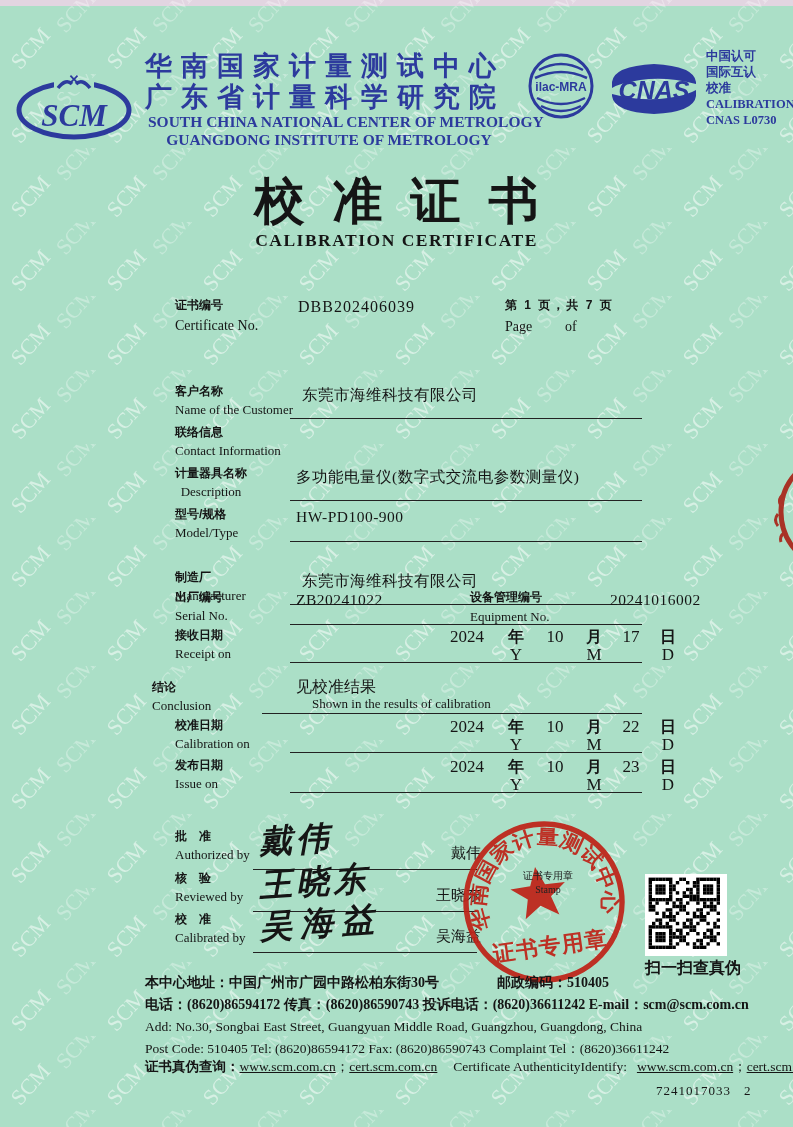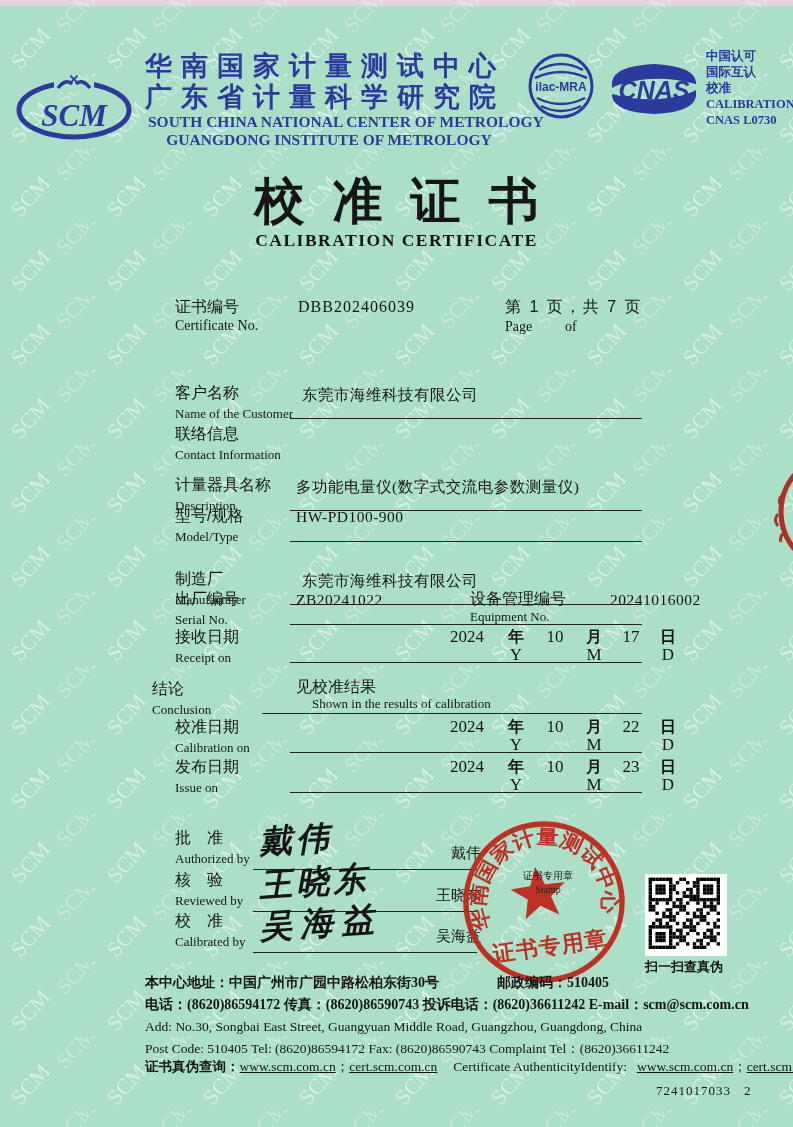--- a/index.html
+++ b/index.html
@@ -17,21 +17,21 @@
   .accr{font-size:12.5px;line-height:16px;font-weight:bold;white-space:nowrap;}
 
   
   .tcn{font-size:50px;font-weight:600;letter-spacing:28px;text-align:center;width:793px;}
   .tcn span{display:inline-block;padding-left:28px;}
   .ten{font-size:17.5px;font-weight:bold;letter-spacing:1.5px;text-align:center;width:793px;}
 
   
   .frow{position:absolute;left:0;width:793px;height:35px;}
   .flabel{position:absolute;left:175px;top:0;white-space:nowrap;}
-  .lcn{font-size:16px;font-weight:normal;font-family:"Liberation Sans","DejaVu Sans",sans-serif;}
+  .lcn{font-size:12px;font-weight:bold;font-family:"Liberation Sans","DejaVu Sans",sans-serif;}
   .len{font-size:13px;margin-top:2px;}
   .fline{position:absolute;left:290px;width:352px;top:0;height:35px;border-bottom:1.5px solid #222;}
   .fval{position:absolute;left:6px;top:2px;font-size:15.5px;white-space:nowrap;letter-spacing:.5px;}
 
   
   .dcol{display:inline-block;text-align:center;font-size:17px;}
   .w-year{width:64px}.w-cn{width:34px}.w-mon{width:44px}.w-day{width:40px}
   .dcn{font-family:"Liberation Sans","DejaVu Sans",sans-serif;font-weight:bold;font-size:16px;}
   .drow1{position:absolute;left:145px;top:0;white-space:nowrap;}
   .drow2{position:absolute;left:145px;top:18px;white-space:nowrap;font-size:14px;}
@@ -40,21 +40,21 @@
   .srow{position:absolute;left:0;width:687px;height:41px;}
   .sline{position:absolute;left:253px;width:224px;top:0;height:41px;border-bottom:1.5px solid #222;}
   .sig{position:absolute;left:6px;top:-10px;font-size:33px;font-style:italic;font-weight:bold;
        letter-spacing:4px;transform:rotate(-4deg);white-space:nowrap;}
   .sname{position:absolute;right:-4px;top:16px;font-size:15px;white-space:nowrap;}
 
   
   .stamp{position:absolute;left:460px;top:818px;width:168px;height:168px;transform:rotate(-8deg);opacity:.93;}
   .stampblk{position:absolute;font-size:10px;color:#222;text-align:center;}
   .qrbox{position:absolute;left:645px;top:874px;width:82px;height:82px;background:#fff;}
-  .qrcap{position:absolute;left:645px;top:958px;width:82px;text-align:left;font-size:13px;font-weight:bold;
+  .qrcap{position:absolute;left:645px;top:958px;width:82px;text-align:left;font-size:16px;font-weight:bold;
          font-family:"Liberation Sans","DejaVu Sans",sans-serif;white-space:nowrap;}
 
   
   .f14{font-size:14px;font-weight:bold;white-space:nowrap;}
   .f13{font-size:13.5px;white-space:nowrap;}
   .furl{text-decoration:underline;}
   .pageser{font-size:13px;letter-spacing:1px;}
 
   .edgestamp{position:absolute;right:0;top:462px;width:55px;height:108px;overflow:hidden;opacity:.9;}
 </style>
@@ -136,21 +136,21 @@
       </div>
   </div>
 
   <div class="frow" style="top:424px;">
     <div class="flabel">
         <div class="lcn">联络信息</div>
       <div class="len">Contact Information</div>
       </div>
   </div>
 
-  <div class="frow" style="top:475px;">
+  <div class="frow" style="top:465px;text-align:center;">
     <div class="flabel">
         <div class="lcn">计量器具名称</div>
       <div class="len">Description</div>
       </div>
     <div class="fline">
         <span class="fval">多功能电量仪(数字式交流电参数测量仪)</span>
       </div>
   </div>
 
   <div class="frow" style="top:506px;">

